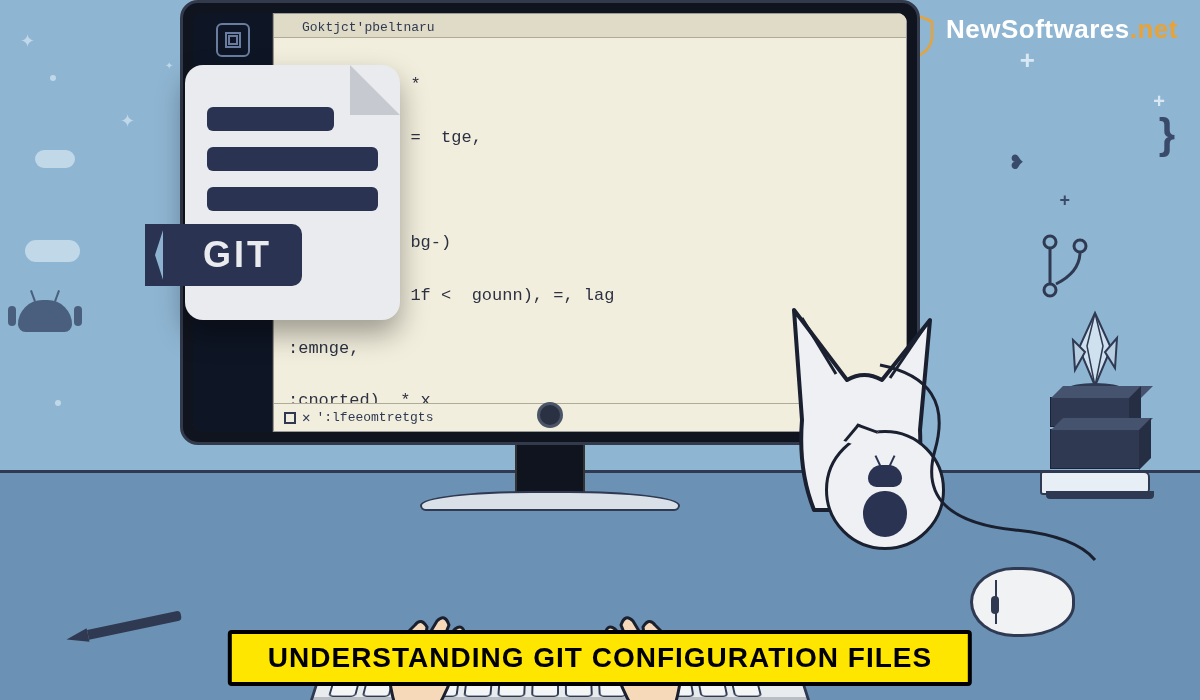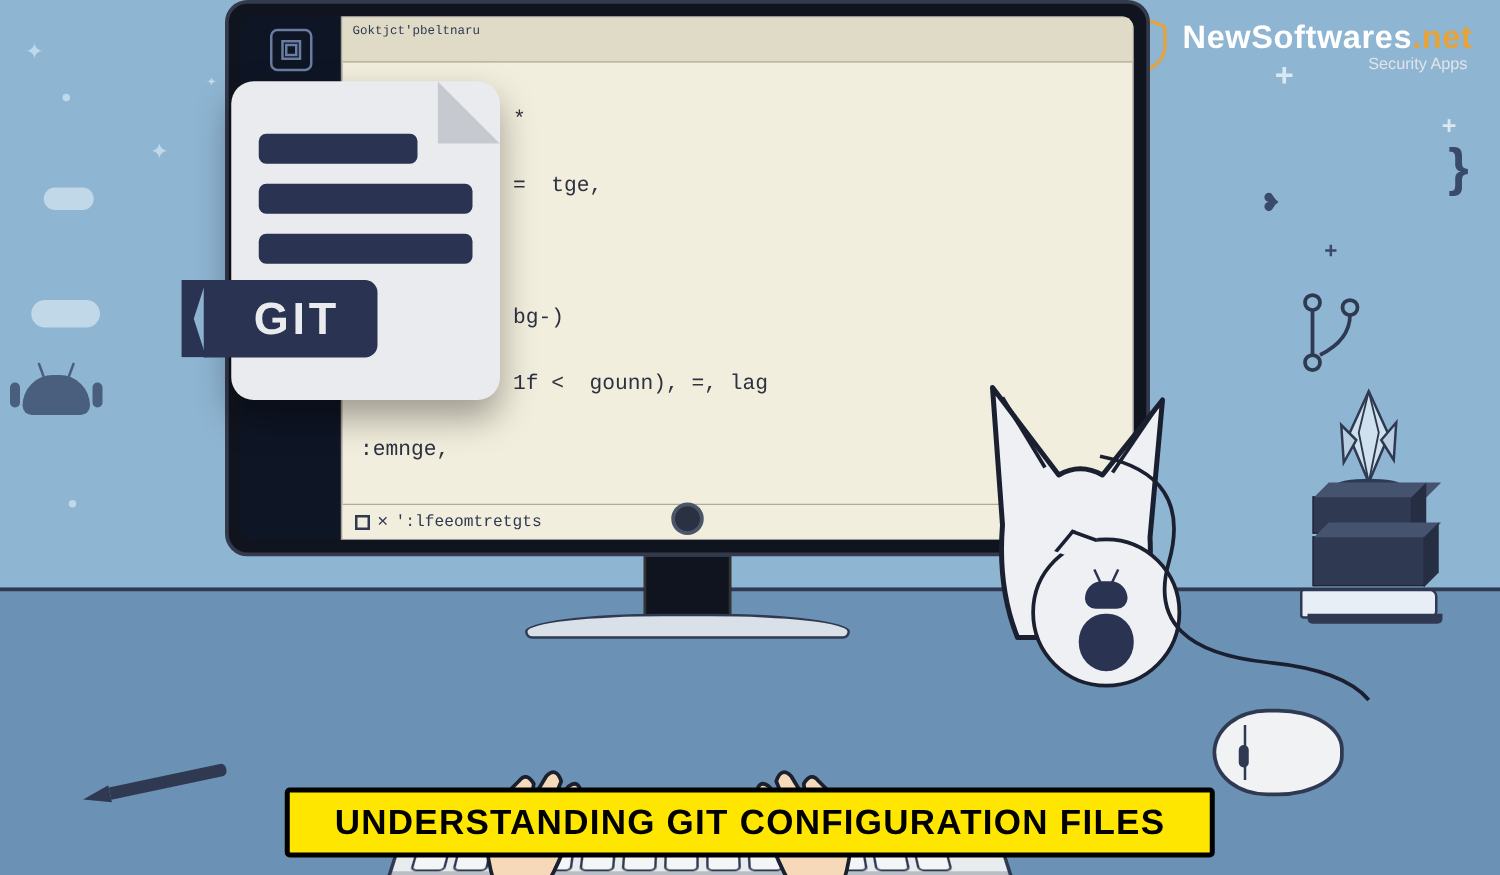--- a/index.html
+++ b/index.html
@@ -109,22 +109,22 @@
     background:#0e1524; border-right:1px solid #333;
     display:flex; flex-direction:column; align-items:center; padding-top:10px; gap:12px;
   }
   .sidebar-icon {
     width:34px; height:34px; border:2px solid #6a7da0; border-radius:6px;
     display:flex; align-items:center; justify-content:center; color:#6a7da0;
   }
   .sidebar-label { color:#98a4bb; font-size:10px; margin-top:4px; }
 
   .titlebar {
-    height:36px; background:#e0dbc6; border-bottom:1px solid #b0ab96;
-    padding:6px 8px; font-family: 'Courier New', monospace; font-size:10px;
+    height:24px; background:#e0dbc6; border-bottom:1px solid #b0ab96;
+    padding:6px 28px; font-family: 'Courier New', monospace; font-size:13px;
     color:#2f3a52; white-space:nowrap; overflow:hidden;
   }
   .code-area {
     padding: 8px 14px; font-family:'Courier New', monospace; font-size:17px;
     color:#2d3142; line-height:1.55; white-space:pre;
   }
   .code-area .line { display:block; }
   .statusbar {
     position:absolute; bottom:0; left:0; right:0; height:28px;
     border-top:1px solid #b0ab96; background:#f2eedd;
@@ -298,21 +298,20 @@
     <svg viewBox="0 0 44 44">
       <path d="M22 2 C10 6 8 8 8 8 v14 c0 12 10 18 14 20 4-2 14-8 14-20 V8 s-2-2-14-6z" fill="none" stroke="#e6a33a" stroke-width="2.5"></path>
       <path d="M22 4 v36" stroke="#e6a33a" stroke-width="2.5"></path>
       <path d="M22 4 C14 7 12 9 12 9 v12 c0 9 7 14 10 16 V4z" fill="#fff"></path>
     </svg>
   </div>
   <div class="logo-text">
     <div class="logo-main">
       <span>NewSoftwares</span><span class="tld">.net</span>
     </div>
-    <div class="logo-sub">Security Apps</div>
   </div>
 </div>
 
 <div class="desk"></div>
 
 <div class="monitor">
   <div class="bezel">
     <div class="screen">
       <div class="screen-sidebar">
         <div class="sidebar-icon">

